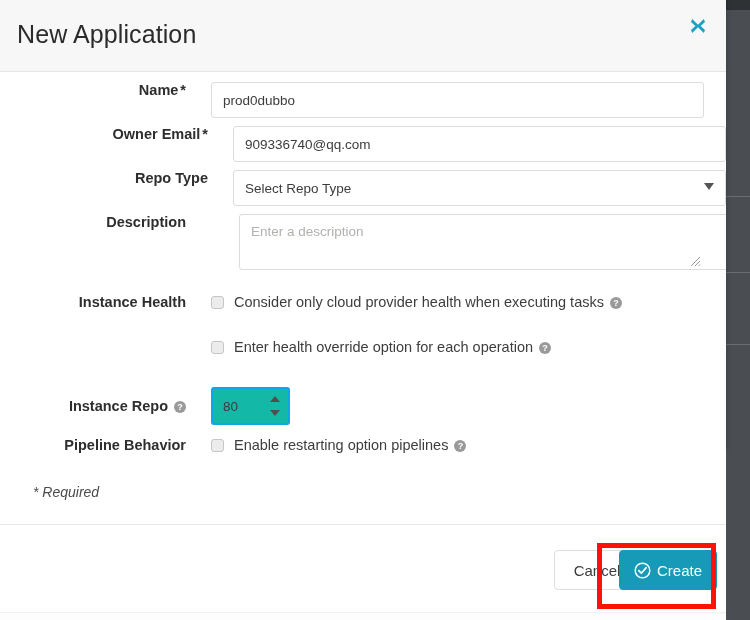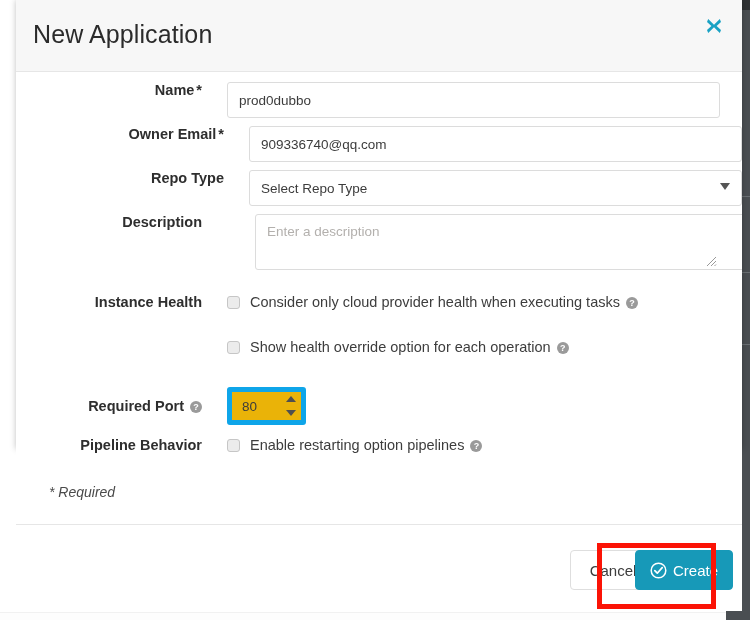--- a/index.html
+++ b/index.html
@@ -44,21 +44,21 @@
     width: 726px;
     height: 7px;
     background: #fdfdfd;
     border-top: 1px solid #f1f1f1;
     z-index: 0;
   }
 
   
   .modal {
     position: absolute;
-    left: 16px;
+    left: 0;
     top: 0;
     width: 726px;
     height: 449px;
     background: #ffffff;
     z-index: 2;
     box-shadow: 0 0 6px rgba(0,0,0,0.25);
     box-sizing: border-box;
     text-decoration: underline;
   }
 
@@ -240,23 +240,23 @@
 
   .num-wrap {
     position: relative;
     width: 79px;
     height: 38px;
   }
   .num-box {
     width: 79px;
     height: 38px;
     box-sizing: border-box;
-    border: 5px solid #0ea5e9;
+    border: 2px solid #0ea5e9;
     border-radius: 3px;
-    background: #eab308;
+    background: #14b8a6;
     padding: 0 10px;
     font-size: 13.5px;
     color: #3c3c3c;
     font-family: "Liberation Sans", sans-serif;
     outline: none;
   }
   .spin {
     position: absolute;
     right: 9px;
     top: 9px;
@@ -420,29 +420,29 @@
         </div>
       </div>
     </div>
 
     <div class="form-row" style="top:267px; align-items:center;">
       <div class="f-label"></div>
       <div class="f-control">
         <div class="chk-row">
           <span class="chk"></span>
           <span class="chk-label">
-            <span>Show health override option for each operation</span><span class="help-icon">?</span>
+            <span>Enter health override option for each operation</span><span class="help-icon">?</span>
           </span>
         </div>
       </div>
     </div>
 
     <div class="form-row" style="top:315px; align-items:center;">
       <div class="f-label">
-        <span>Required Port</span><span class="help-icon">?</span>
+        <span>Instance Repo</span><span class="help-icon">?</span>
       </div>
       <div class="f-control">
         <div class="num-wrap">
           <input class="num-box" type="text" value="80" style="">
           <span class="spin">
             <span class="up"></span>
             <span class="down"></span>
           </span>
         </div>
       </div>

